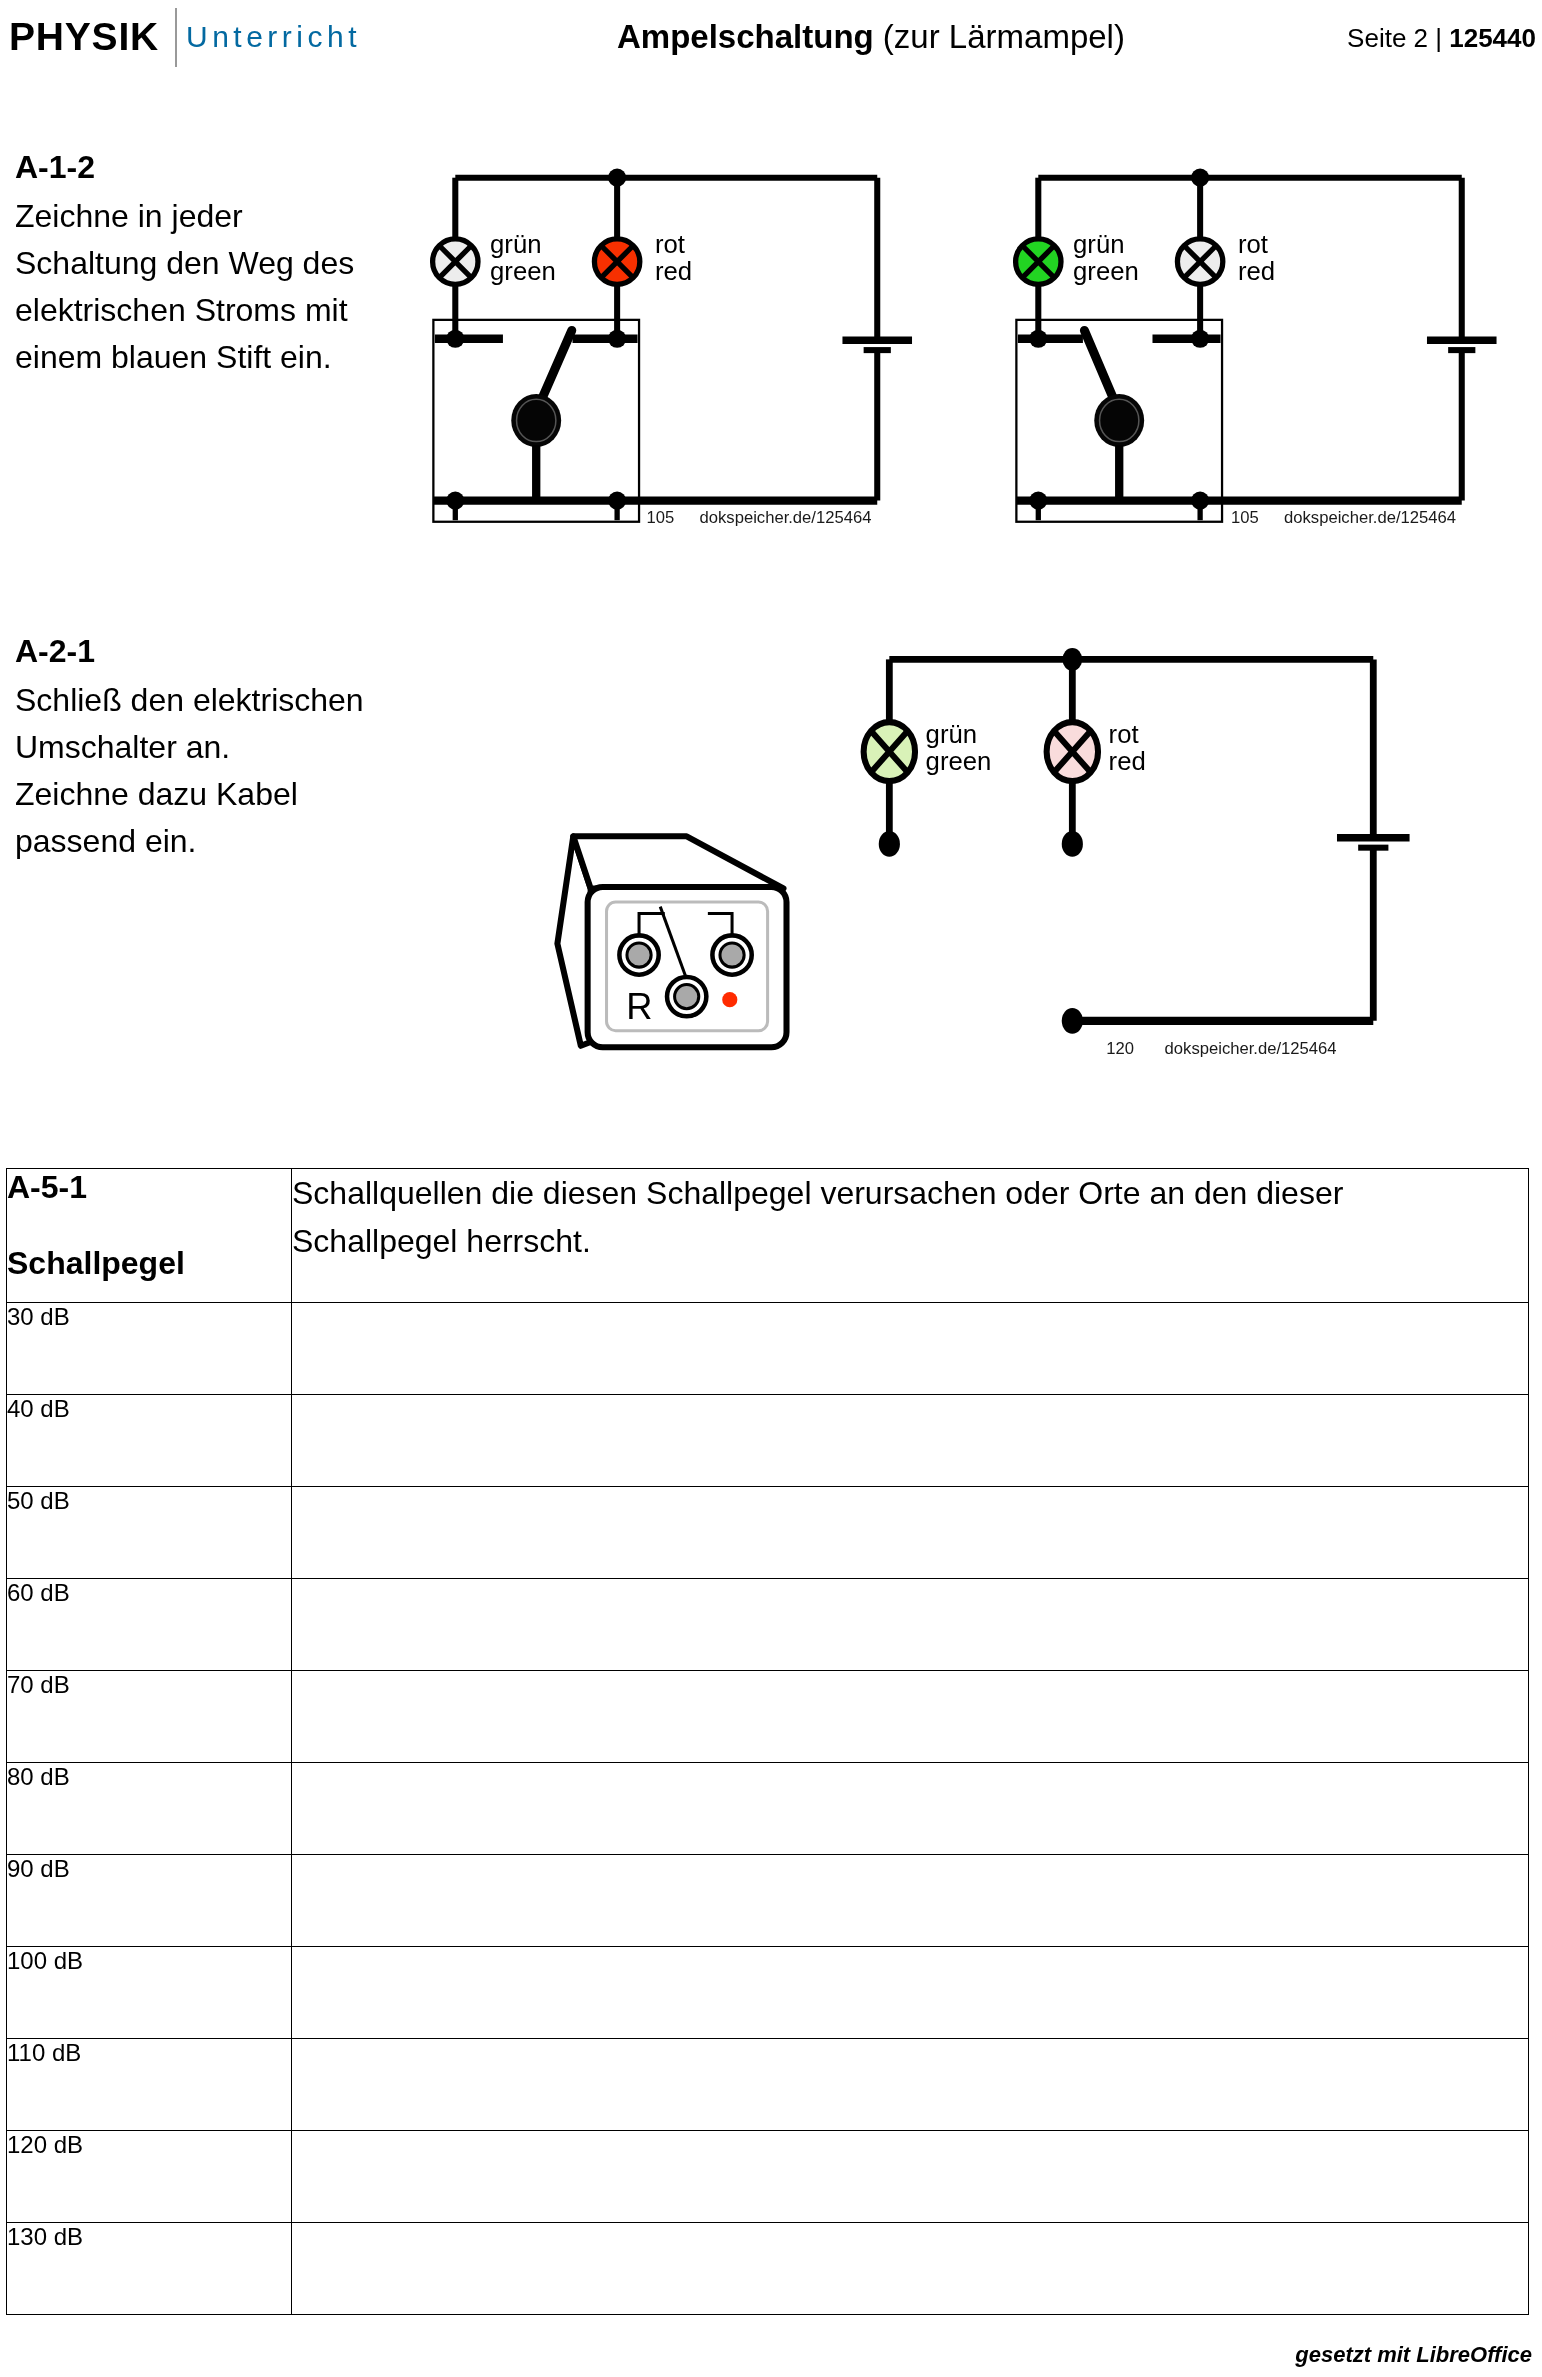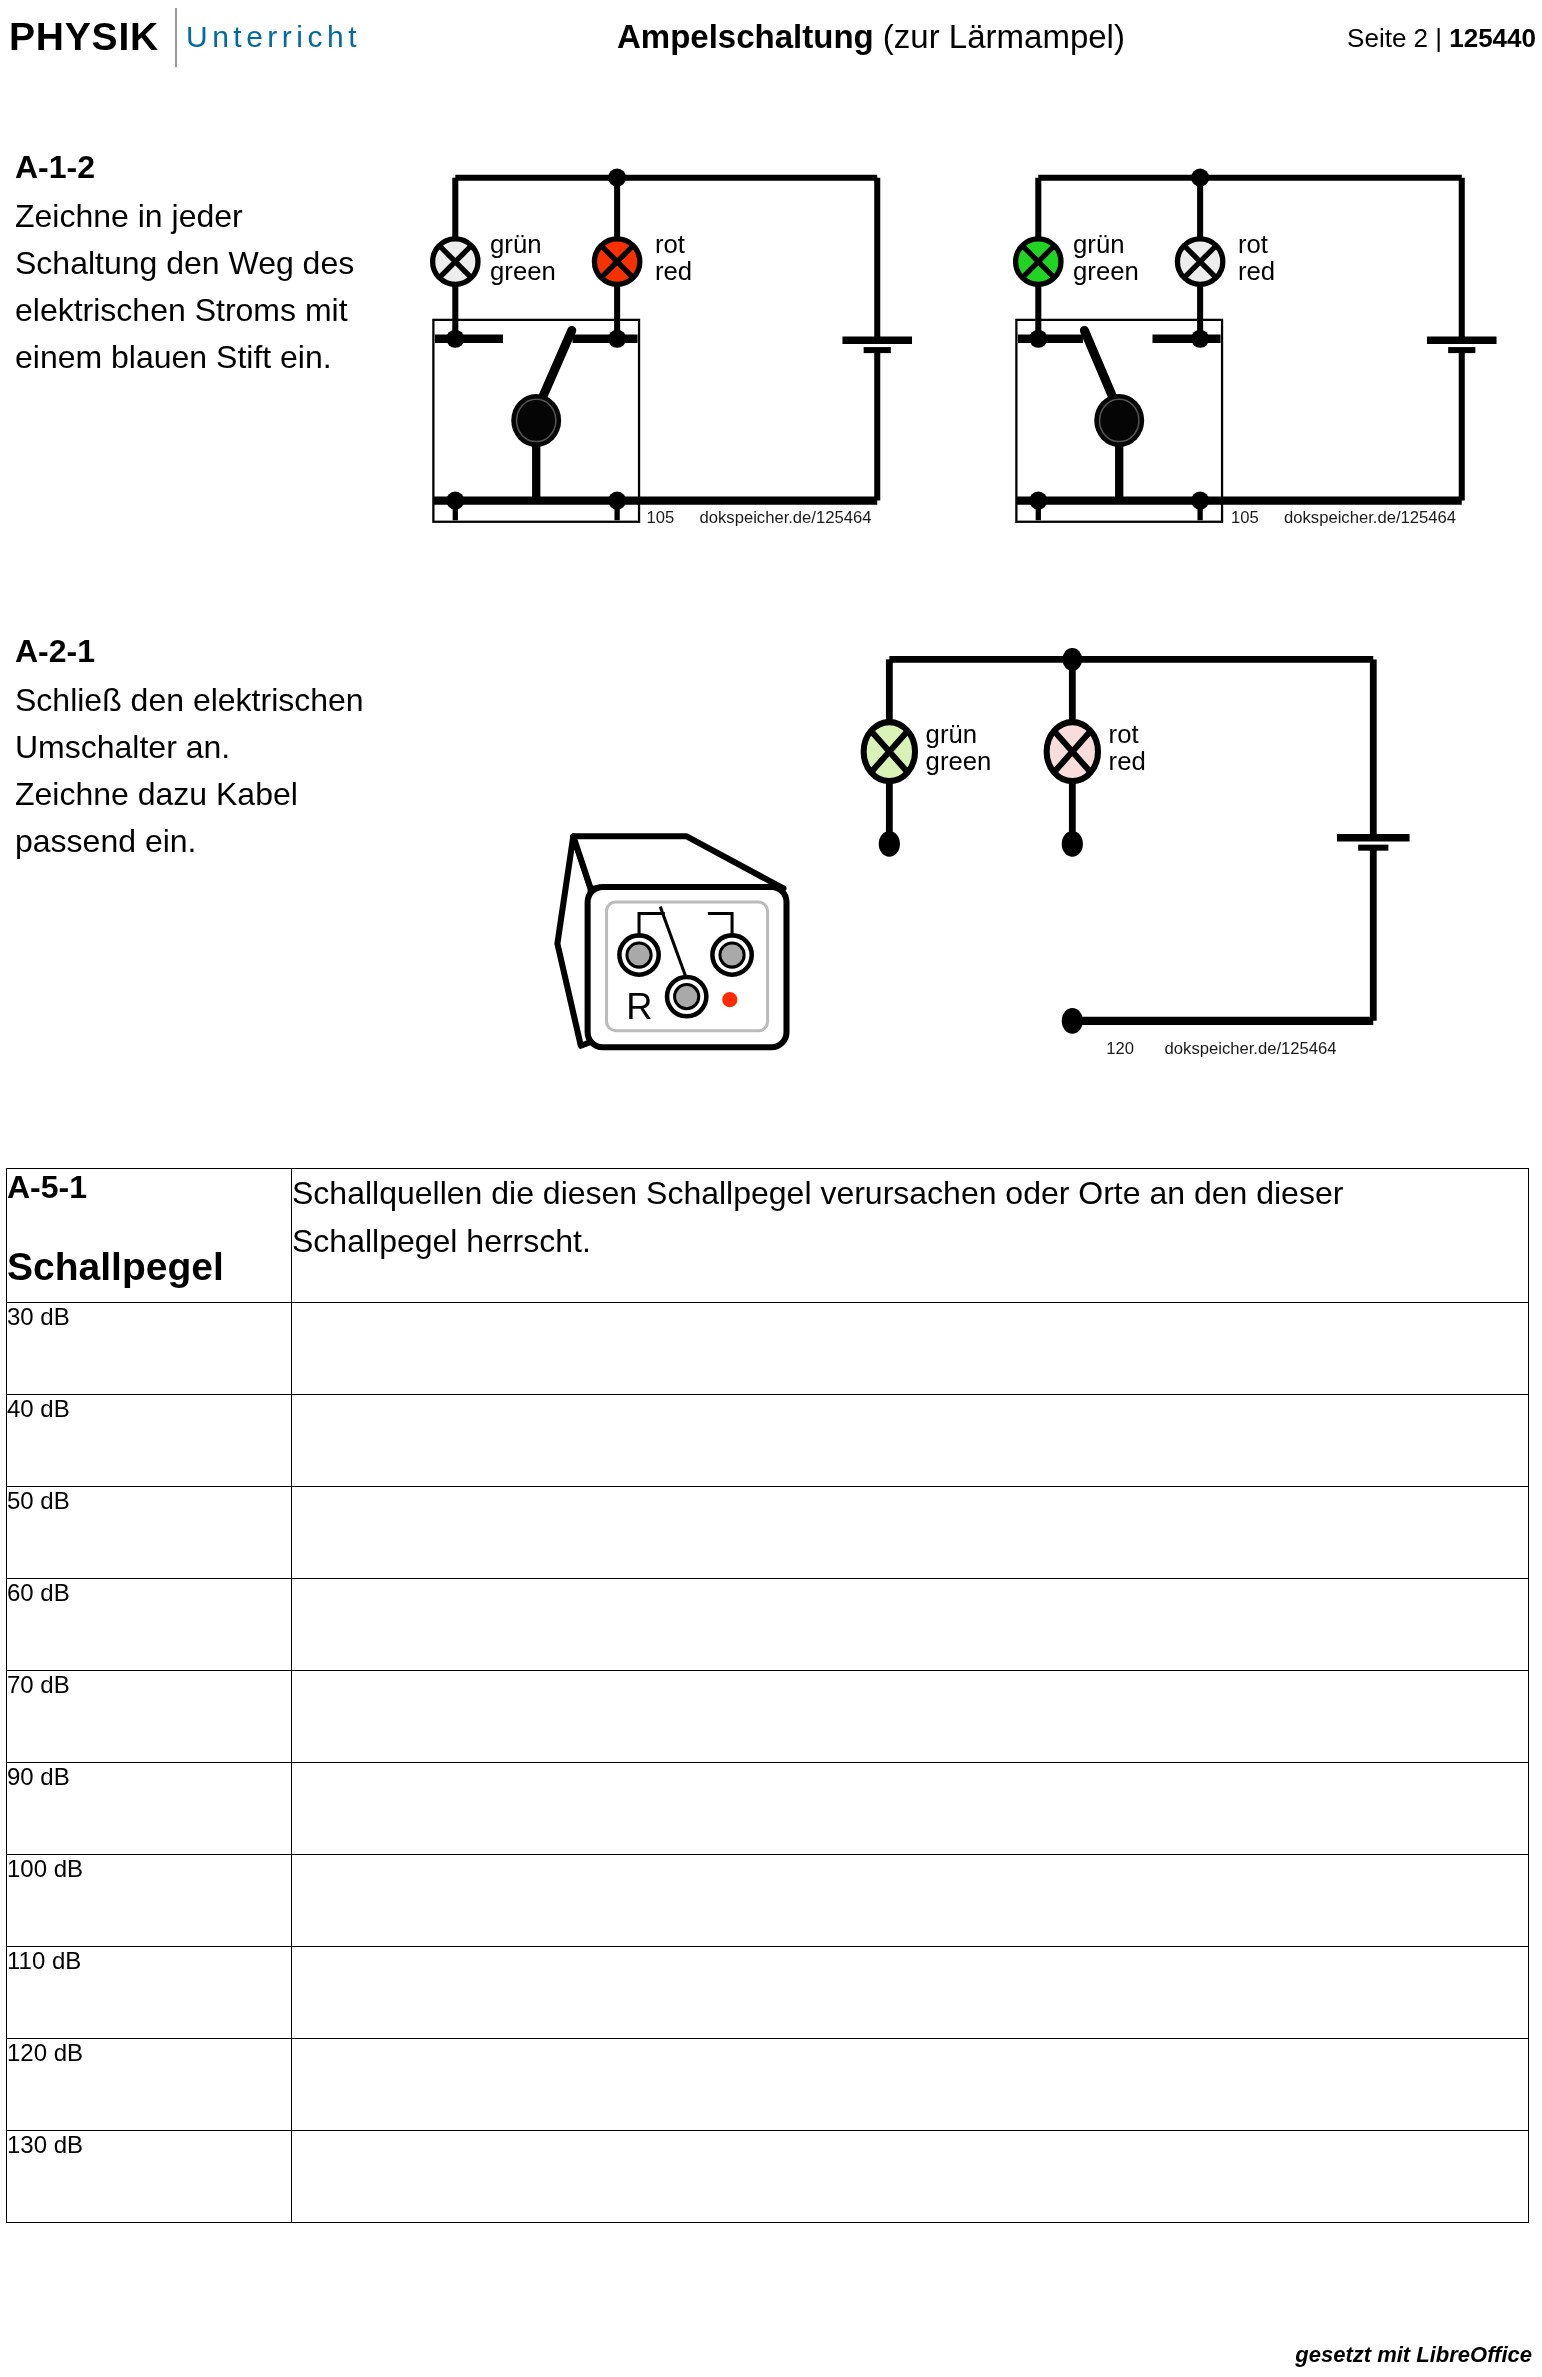--- a/index.html
+++ b/index.html
@@ -36,21 +36,21 @@
   table.schall{
     position:absolute;left:6px;top:1168px;width:1523px;
     border-collapse:collapse;table-layout:fixed;
   }
   table.schall td{
     border:1.5px solid #000;vertical-align:top;padding:0;
   }
   td.c1{width:284px;}
   .th-left{padding:21px 0 0 15px;}
   .th-left .id{font-size:32px;font-weight:bold;}
-  .th-left .sub{font-size:39px;font-weight:bold;margin-top:39px;}
+  .th-left .sub{font-size:32px;font-weight:bold;margin-top:39px;}
   .th-right{padding:18px 30px 0 16.6px;font-size:32px;line-height:48px;margin-left:9px;}
   .row-label{padding:26px 0 0 16.6px;font-size:24px;}
   tr.hdr{height:134px;}
   tr.data{height:92px;}
   
   .footer{left:1059px;top:2342px;width:473px;text-align:right;font-size:22px;font-style:italic;white-space:nowrap;font-weight:bold;}
 </style>
 </head>
 <body>
 
@@ -274,20 +274,24 @@
         </tr>
       <tr class="data">
           <td class="c1 row-label">60 dB</td>
           <td></td>
         </tr>
       <tr class="data">
           <td class="c1 row-label">70 dB</td>
           <td></td>
         </tr>
       <tr class="data">
+          <td class="c1 row-label">80 dB</td>
+          <td></td>
+        </tr>
+      <tr class="data">
           <td class="c1 row-label">90 dB</td>
           <td></td>
         </tr>
       <tr class="data">
           <td class="c1 row-label">100 dB</td>
           <td></td>
         </tr>
       <tr class="data">
           <td class="c1 row-label">110 dB</td>
           <td></td>

